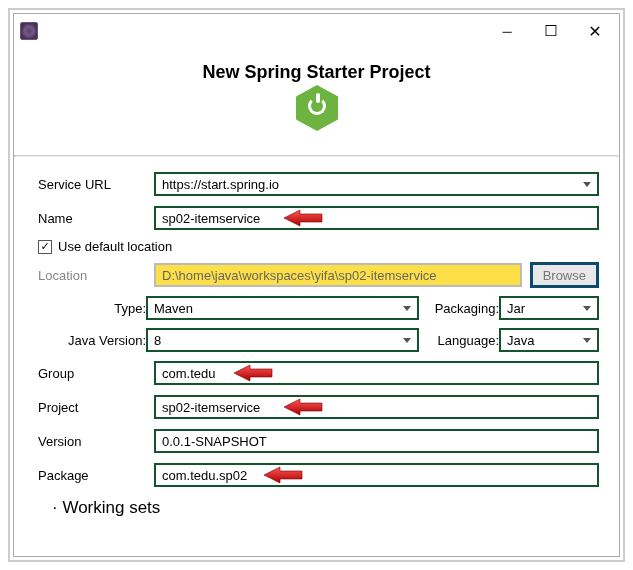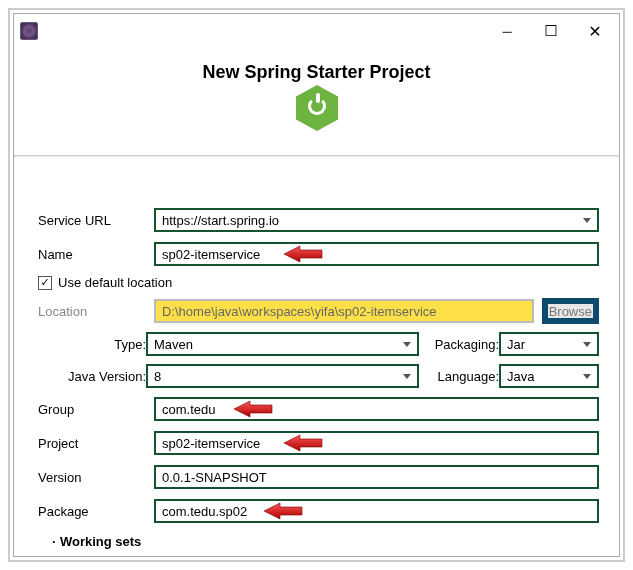--- a/index.html
+++ b/index.html
@@ -78,21 +78,20 @@
     width:3.5px; height:10px;
     background:#fff;
     border-radius:2px;
   }
   .divider {
     border-top: 1px solid #ccc;
     margin: 0;
   }
   .form {
     padding: 14px 20px 0 24px;
-    margin-top: 36px;
   }
   .row {
     display:flex;
     align-items:center;
     gap: 8px;
     margin-bottom: 8px;
     min-height: 26px;
   }
   .label {
     width: 108px;
@@ -116,25 +115,25 @@
     border-left:4px solid transparent;
     border-right:4px solid transparent;
     border-top:5px solid #555;
   }
   .field.disabled {
     background:#fde047;
     color:#666;
     border-color:#bbb;
   }
   .btn {
-    border:6px solid #0c4a6e;
+    border:3px solid #0c4a6e;
     background:#e8e8e8;
     color:#777;
     height:26px;
-    padding: 0 1px;
+    padding: 0 10px;
     font:inherit;
   }
   .checkbox-row {
     display:flex;
     align-items:center;
     gap:6px;
     margin-bottom:8px;
   }
   .checkbox {
     width:14px;height:14px;
@@ -154,22 +153,21 @@
   .arrow {
     width:40px;height:20px;
     position:absolute;
     pointer-events:none;
   }
   .arrow svg { display:block; }
   .rel { position:relative; flex:1; }
   .rel .field { width:100%; }
   .working {
     padding: 2px 0 0 14px;
-    font-size:13px;
-    font-weight:bold;
+    font-size:17px;
   }
 </style>
 </head>
 <body>
 
 <div class="outer-border">
 <div class="window">
 
   <div class="titlebar">
     <div class="app-icon"></div>

